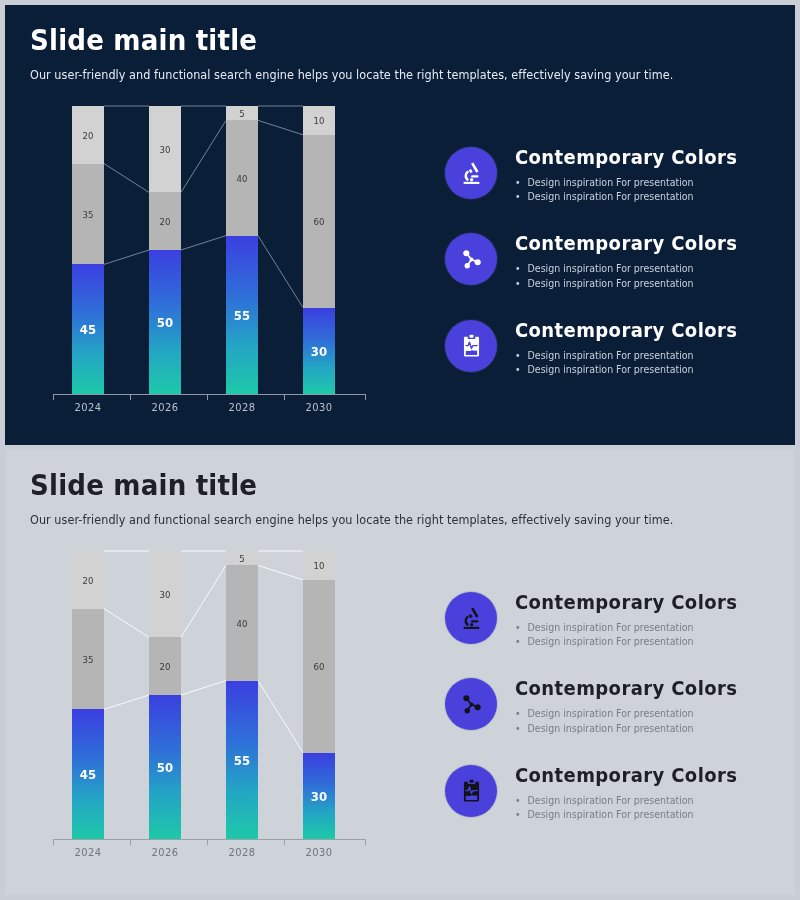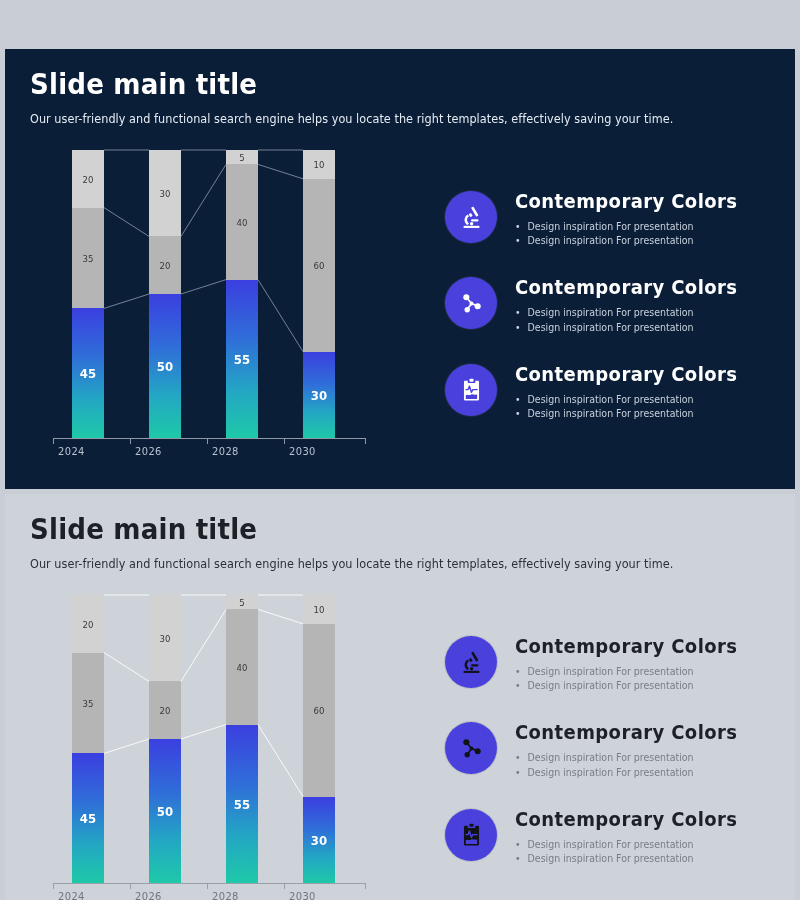--- a/index.html
+++ b/index.html
@@ -6,21 +6,21 @@
   * { margin:0; padding:0; box-sizing:border-box; }
   html,body{ width:800px; height:900px; }
   body{
     font-family:"DejaVu Sans", sans-serif;
     background:#c9ced6;
     overflow:hidden;
   }
   .deck{ width:800px; height:900px; position:relative; }
 
   
-  .panel{ position:absolute; left:0; width:800px; overflow:hidden;margin-top:44px; }
+  .panel{ position:absolute; left:0; width:800px; overflow:hidden; }
   .panel.dark { top:0;   height:450px; background:#0b1e38; border:5px solid #c9ced6; }
   .panel.light{ top:450px; height:450px; background:#ced3da; border:5px solid #c9ced6; border-top:none; }
 
   
   .head{ position:absolute; left:25px; top:20px; }
   .slide-title{
     font-family:"DejaVu Sans Condensed","Liberation Sans", sans-serif;
     font-size:29px; font-weight:700; letter-spacing:.2px; line-height:1.05;
   }
   .slide-sub{
@@ -58,21 +58,21 @@
   }
   .val-blue{
     color:#ffffff; font-size:13px; font-weight:700;
     top:50%; transform:translateY(-50%);
   }
   .val-gray{
     color:#3a3a3a; font-size:9.5px; font-weight:400;
     top:50%; transform:translateY(-50%);
   }
   .cat{
-    position:absolute; top:296px; width:60px; 
+    position:absolute; top:296px; width:60px; text-align:center;
     font-family:"DejaVu Sans Condensed","Liberation Sans", sans-serif;
     font-size:11px; letter-spacing:.4px;
   }
   .dark .cat { color:#b9c2cd; }
   .light .cat{ color:#70757e; }
 
   .links{ position:absolute; left:0; top:0; width:330px; height:290px; pointer-events:none; }
 
   
   .features{ position:absolute; left:440px; top:138px; width:330px; }

